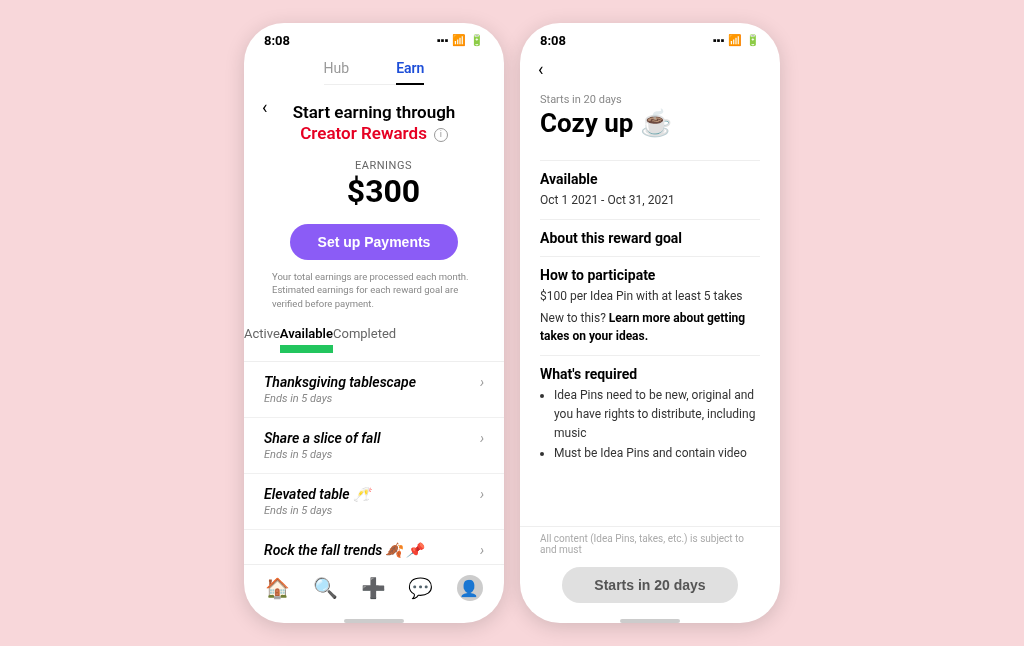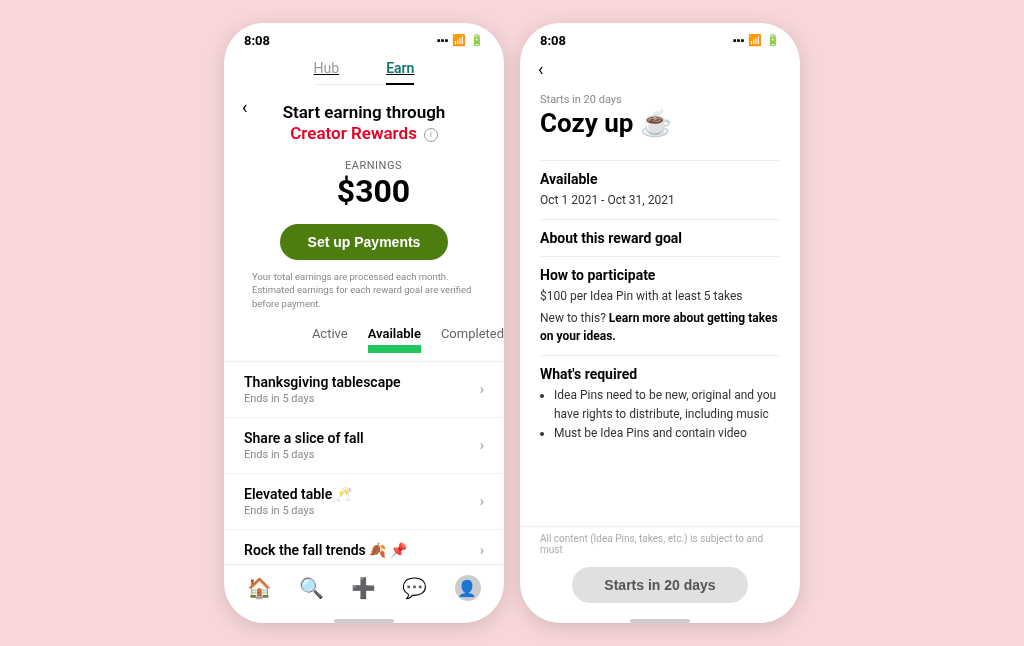--- a/index.html
+++ b/index.html
@@ -18,21 +18,21 @@
       gap: 16px;
       padding: 20px;
       width: 100%;
       height: 100%;
       align-items: center;
       justify-content: center;
     }
     .phone {
       background: #fff;
       border-radius: 40px;
-      width: 280px;
+      width: 260px;
       height: 600px;
       overflow: hidden;
       display: flex;
       flex-direction: column;
       box-shadow: 0 4px 20px rgba(0,0,0,0.15);
       position: relative;
     }
     
     .status-bar {
       display: flex;
@@ -45,31 +45,30 @@
     .status-time { font-size: 13px; font-weight: 700; }
     .status-icons { display: flex; align-items: center; gap: 4px; font-size: 11px; }
 
     
     .nav-tabs {
       display: flex;
       justify-content: center;
       gap: 24px;
       padding: 6px 0 0;
       border-bottom: 1px solid #eee;
-      text-decoration: underline;
     }
     .nav-tab {
       font-size: 14px;
       color: #999;
       padding-bottom: 8px;
       cursor: pointer;
       position: relative;
     }
     .nav-tab.active {
-      color: #0f766e;
+      color: #1d4ed8;
       font-weight: 600;
       margin-left: 23px;
     }
     .nav-tab.active::after {
       content: '';
       position: absolute;
       bottom: -1px;
       left: 0;
       right: 0;
       height: 2px;
@@ -132,41 +131,40 @@
       letter-spacing: 0.5px;
     }
     .earnings-amount {
       font-size: 32px;
       font-weight: 700;
       color: #000;
     }
     .setup-btn {
       display: block;
       margin: 6px auto;
-      background: #4d7c0f;
+      background: #8b5cf6;
       color: #fff;
       border: none;
       border-radius: 24px;
       padding: 10px 28px;
       font-size: 14px;
       font-weight: 600;
       cursor: pointer;
     }
     .earnings-note {
       font-size: 9.5px;
       color: #888;
       padding: 4px 28px 8px;
       line-height: 1.4;
     }
 
     
     .filter-tabs {
       display: flex;
-      justify-content: flex-end;
-      gap: 20px;
+      justify-content: flex-start;
       padding: 8px 0;
       border-bottom: 1px solid #eee;
     }
     .filter-tab {
       font-size: 13px;
       color: #666;
       cursor: pointer;
       padding-bottom: 4px;
     }
     .filter-tab.active {
@@ -176,24 +174,24 @@
     }
 
     
     .list-section {
       flex: 1;
       overflow: hidden;
     }
     .list-item {
       display: flex;
       justify-content: space-between;
-      align-items: center;
       padding: 12px 20px;
       border-bottom: 1px solid #f0f0f0;
       cursor: pointer;
+      font-style: italic;
     }
     .list-item-content {}
     .list-item-title {
       font-size: 14px;
       font-weight: 600;
       color: #000;
     }
     .list-item-sub {
       font-size: 11px;
       color: #888;

